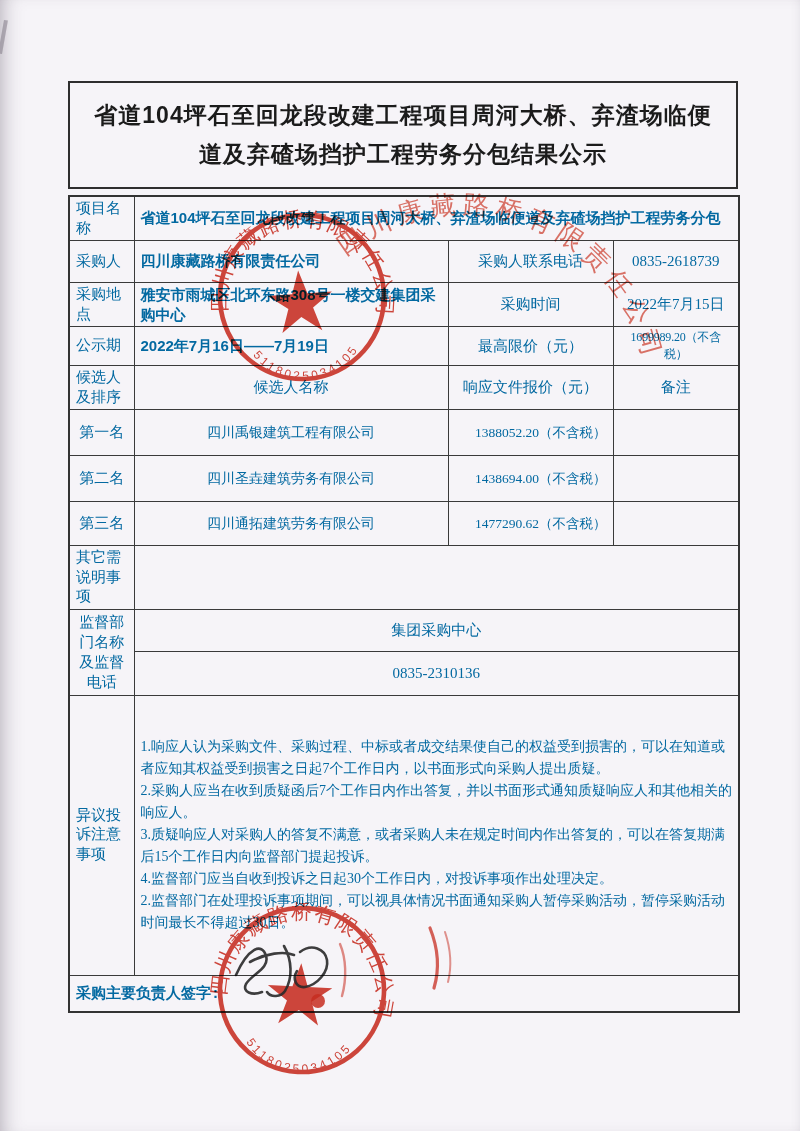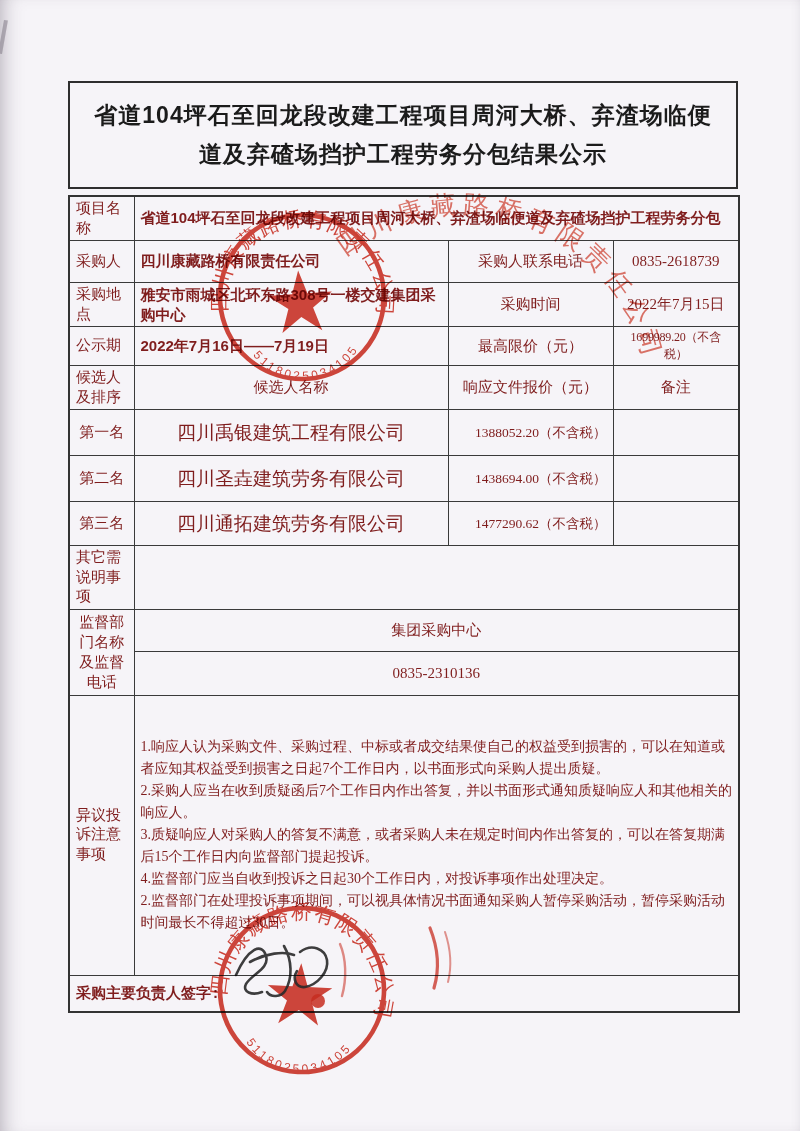--- a/index.html
+++ b/index.html
@@ -16,32 +16,32 @@
     border:2px solid #2e2e2e;box-sizing:border-box;
     display:flex;align-items:center;justify-content:center;text-align:center;
   }
   .title-box h1{
     margin:0;padding:0 21px;font-family:"Liberation Sans",sans-serif;
     font-size:23px;font-weight:700;line-height:39px;letter-spacing:1px;color:#1b1b1b;
   }
   table.doc{
     position:absolute;left:68px;top:195px;width:670px;
     border-collapse:collapse;table-layout:fixed;
-    font-size:15px;color:#7f1d1d;
+    font-size:15px;color:#0369a1;
   }
   table.doc td{
     border:1.7px solid #3a3a3a;padding:2px 6px;vertical-align:middle;
     overflow:hidden;
   }
   table.doc{border:2.4px solid #333;}
   td.lab{text-align:left;line-height:1.3;padding-left:5px;}
   td.lab-c{text-align:center;line-height:1.35;}
   .b{font-family:"Liberation Sans",sans-serif;font-weight:700;}
   td.ctr{text-align:center;}
-  td.name{text-align:center;font-size:19px;}
+  td.name{text-align:center;font-size:14px;}
   td.bid{text-align:right;font-size:13.5px;}
   td.small{text-align:center;font-size:12px;letter-spacing:-0.2px;margin-top:15px;}
   .obj{font-size:14px;line-height:1.58;padding:4px 4px;}
   .sig-lab{font-family:Liberation Mono, monospace;font-weight:700;font-size:15px;}
   tr.r1{height:44px;} tr.r2{height:42px;} tr.r3{height:42px;padding-left:12px;} tr.r4{height:35px;}
   tr.r5{height:37px;} tr.r6{height:46px;padding-left:40px;} tr.r7{height:46px;} tr.r8{height:44px;}
   tr.r9{height:55px;} tr.r10a{height:37px;} tr.r10b{height:38px;}
   tr.r11{height:280px;} tr.r12{height:37px;}
   svg.overlay{position:absolute;left:0;top:0;mix-blend-mode:multiply;pointer-events:none;}
   .seal-text{font-family:"Liberation Sans",sans-serif;}

